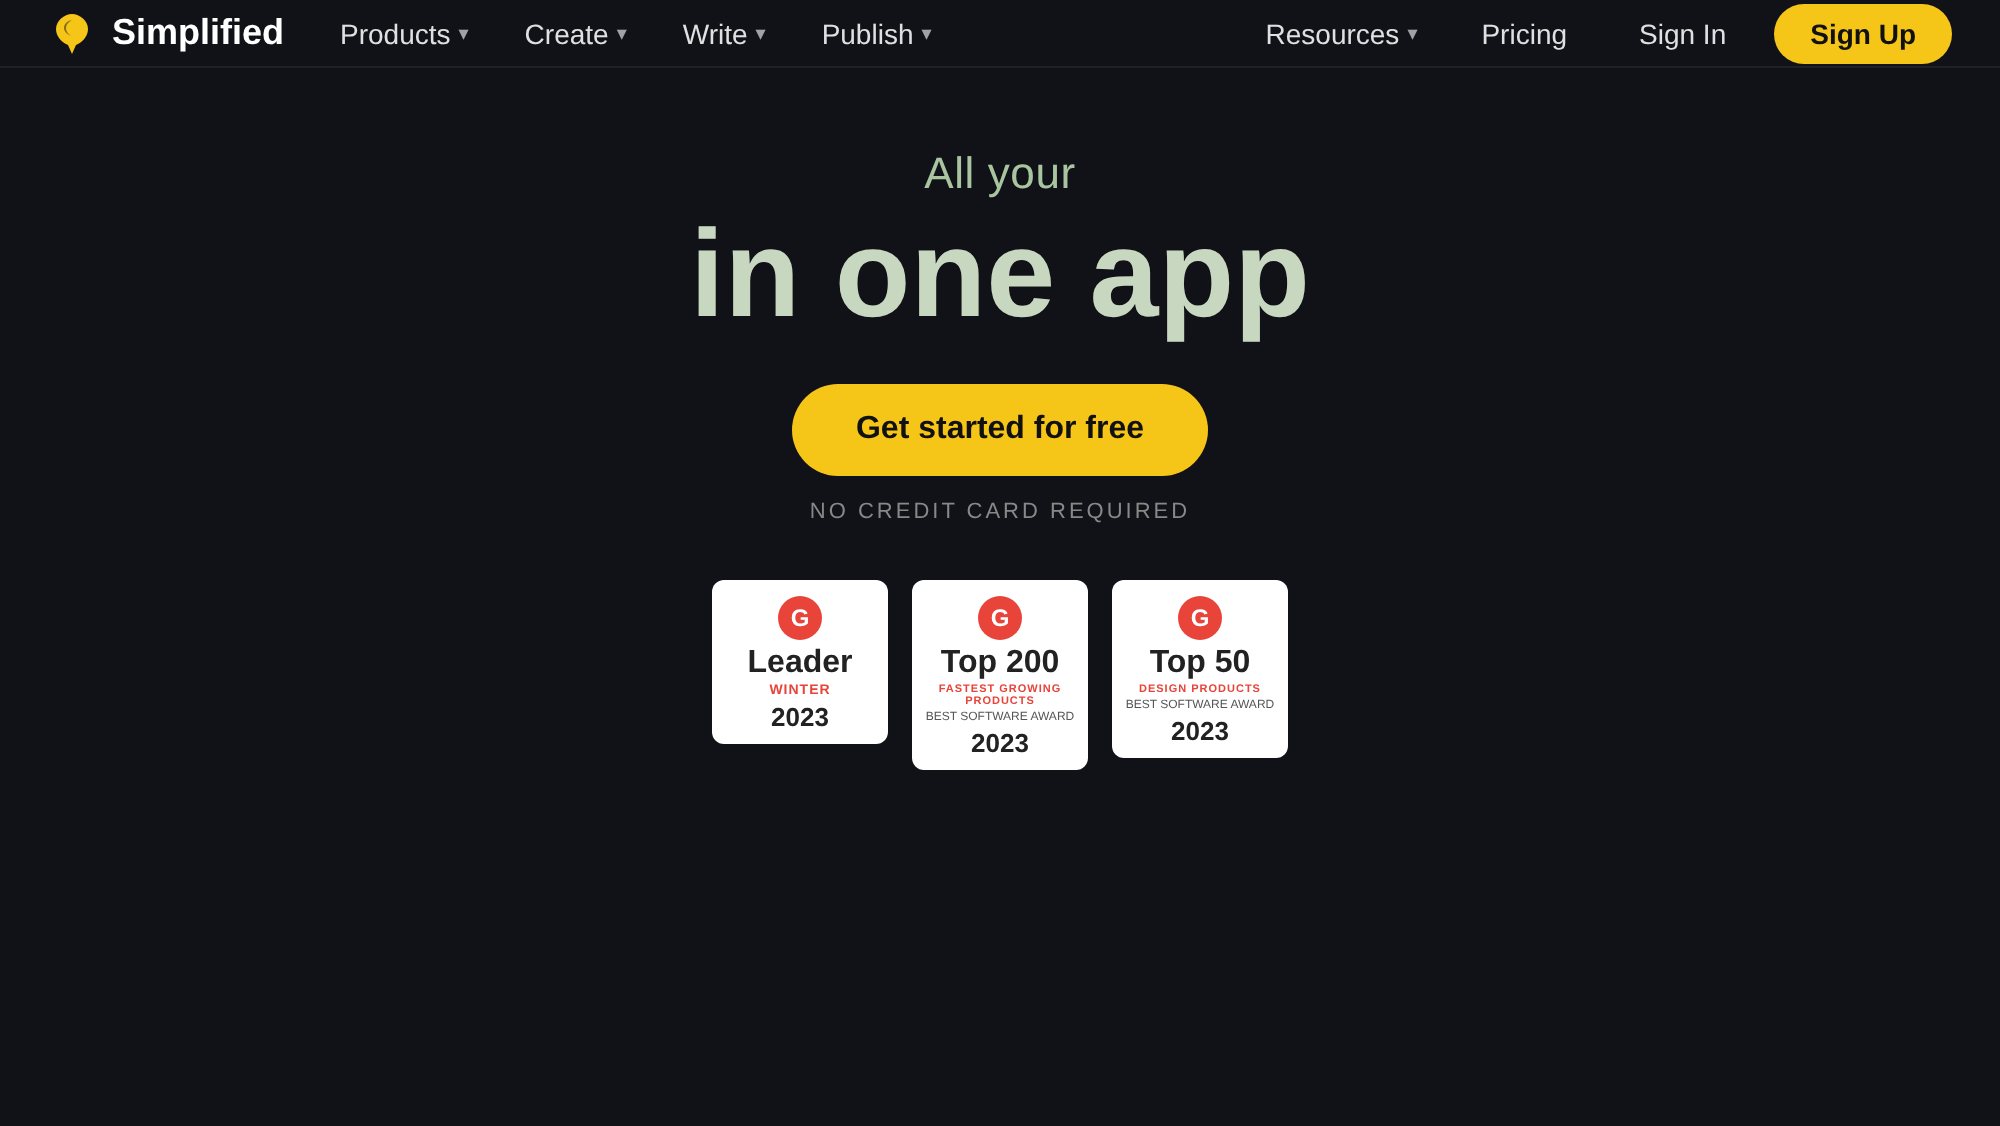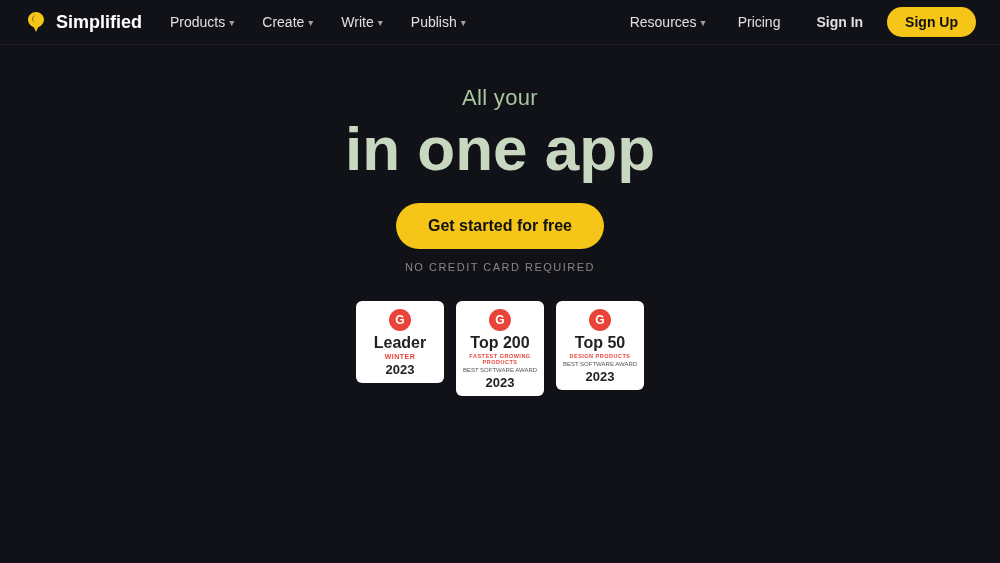--- a/index.html
+++ b/index.html
@@ -13,21 +13,21 @@
       color: #fff;
       overflow: hidden;
     }
 
     
     nav {
       display: flex;
       align-items: center;
       justify-content: space-between;
       padding: 0 24px;
-      height: 45px;
+      height: 34px;
       background: #111118;
       border-bottom: 1px solid rgba(255,255,255,0.06);
     }
 
     .nav-left {
       display: flex;
       align-items: center;
       gap: 4px;
     }
 
@@ -70,21 +70,21 @@
 
     .nav-right {
       display: flex;
       align-items: center;
       gap: 8px;
     }
 
     .sign-in-btn {
       padding: 7px 16px;
       font-size: 14px;
-      font-weight: 700;
+      font-weight: 400;
       color: #e0e0e0;
       background: transparent;
       border: none;
       cursor: pointer;
       border-radius: 6px;
     }
 
     .sign-up-btn {
       padding: 7px 18px;
       font-size: 14px;

